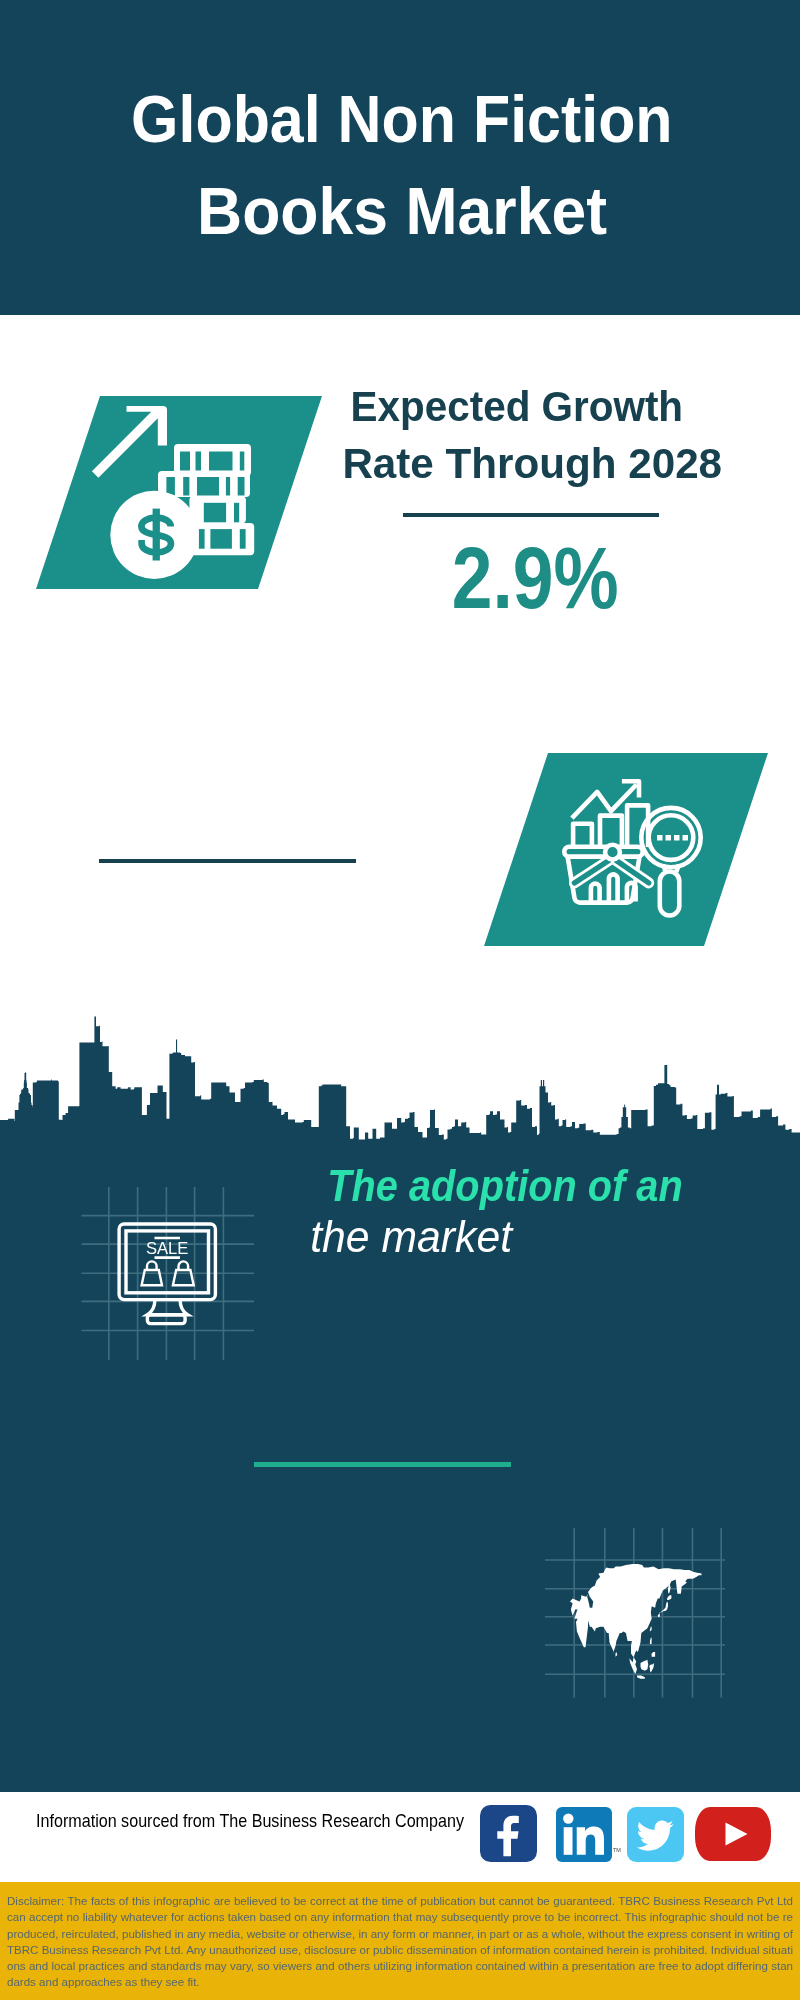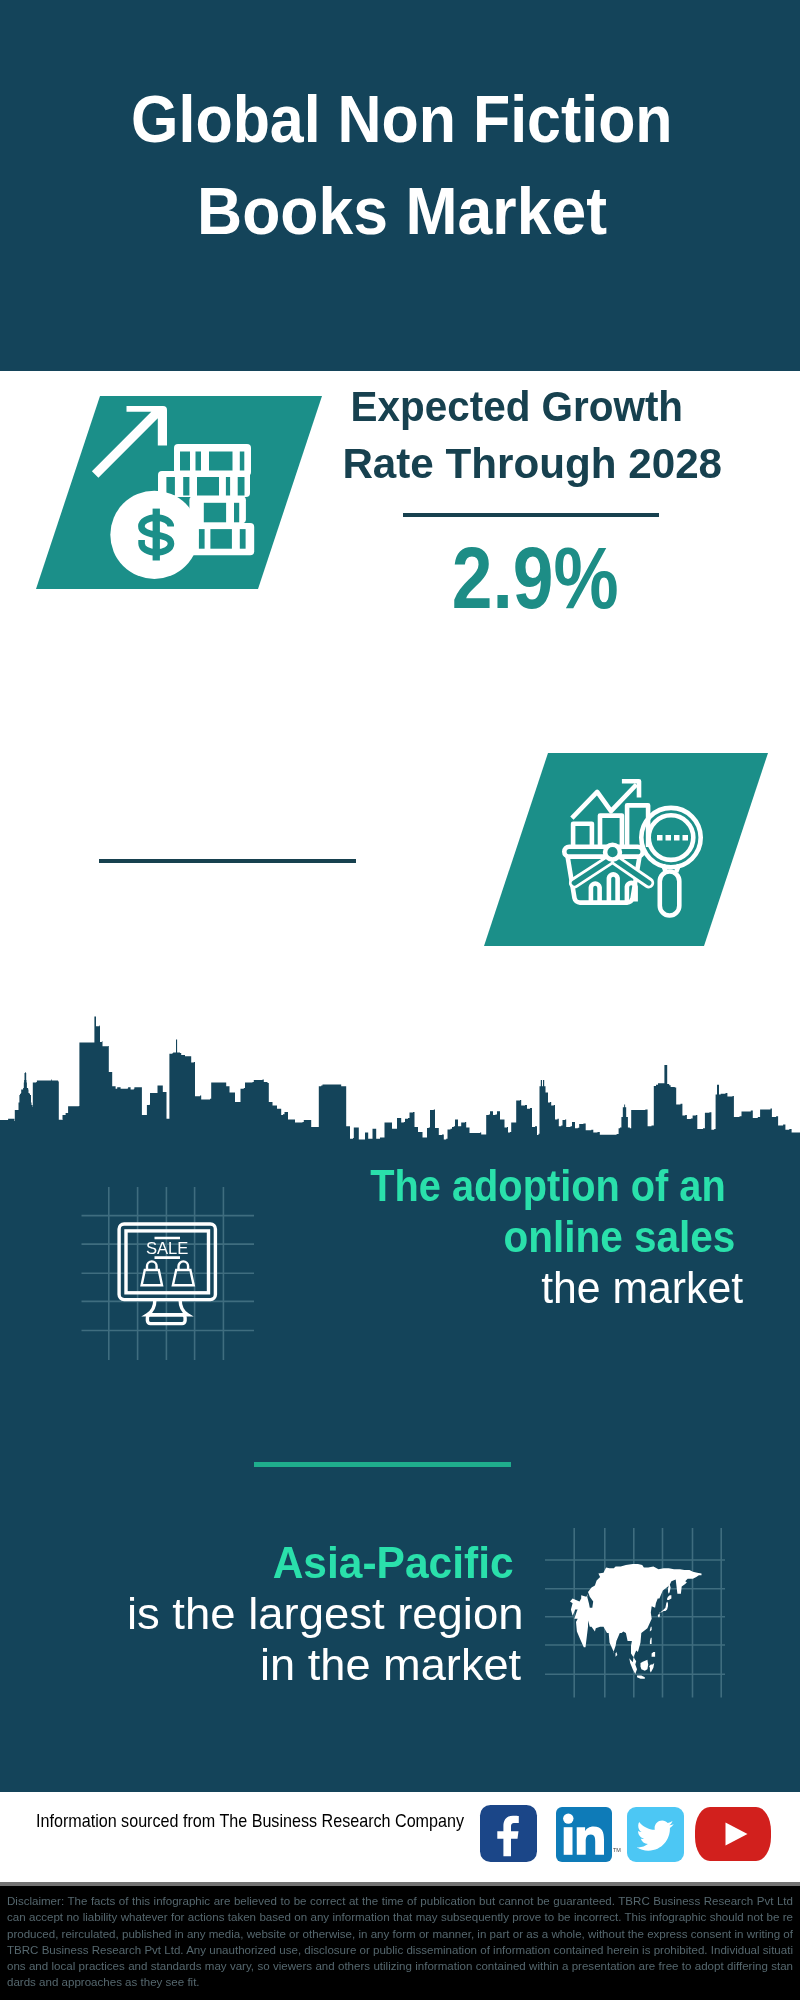--- a/index.html
+++ b/index.html
@@ -3,21 +3,21 @@
 <meta charset="utf-8">
 <title>Infographic</title>
 <style>
   *{margin:0;padding:0;box-sizing:border-box;}
   html,body{width:800px;height:2000px;}
   body{font-family:"Liberation Sans",sans-serif;background:#ffffff;overflow:hidden;
        -webkit-font-smoothing:antialiased;}
   .page{position:relative;width:800px;height:2000px;background:#fff;overflow:hidden;}
 
   
-  .header{position:absolute;left:0;top:0;width:800px;height:371px;background:#14445a;}
+  .header{position:absolute;left:0;top:0;width:800px;height:315px;background:#14445a;}
   .title{position:absolute;left:2px;top:7px;width:800px;height:315px;display:flex;
          flex-direction:column;align-items:center;justify-content:center;
          color:#fff;font-weight:bold;font-size:66.8px;line-height:92px;white-space:nowrap;}
   .title > div > span{display:inline-block;}
   .title .t1{transform:scaleX(0.912);}
   .title .t2{transform:scaleX(0.936);}
 
   
   .stat-head{color:#17414f;font-weight:bold;font-size:42.7px;line-height:57px;text-align:left;white-space:nowrap;}
   .stat-head > div{transform:scaleX(0.947);}
@@ -44,22 +44,22 @@
   .block2-txt{position:absolute;left:55px;top:725px;width:400px;}
   .block2-rule{position:absolute;left:99px;top:859px;width:257px;height:4px;}
   .block2-val{position:absolute;left:62px;top:879px;width:400px;}
 
   
   .dark{position:absolute;left:0;top:1144px;width:800px;height:648px;background:#14445a;}
   .skyline{position:absolute;left:0;top:1005px;width:800px;height:145px;display:block;}
   .icon-sale{position:absolute;left:75px;top:1180px;width:190px;height:190px;}
   .icon-map{position:absolute;left:540px;top:1500px;width:200px;height:200px;}
 
-  .bigtxt{position:absolute;text-align:right;font-size:44.5px;line-height:51.2px;color:#fff;
-          white-space:nowrap;}
+  .bigtxt{position:absolute;text-align:left;font-size:44.5px;line-height:51.2px;color:#fff;
+          white-space:nowrap;font-style:italic;}
   .bigtxt .hl{color:#2ae0ab;font-weight:bold;}
   .bigtxt div{display:block;}
     .bigtxt span{display:inline-block;}
   .bigtxt .s1{transform:scaleX(0.893);}
   .bigtxt .s2{transform:scaleX(0.910);}
   .bigtxt .s3{transform:scaleX(0.930);}
   .bigtxt .s4{transform:scaleX(0.958);}
   .bigtxt .s5{transform:scaleX(0.960);}
   .bigtxt .s6{transform:scaleX(0.955);}
   .bigtxt .s7{transform:scaleX(1.021);}
@@ -78,21 +78,21 @@
   .src .f2{transform:scaleX(0.874);}
   .socials{position:absolute;left:0;top:0;}
   .soc{position:absolute;display:block;overflow:hidden;}
   .soc svg{width:100%;height:100%;display:block;}
   .sc-fb{left:480px;top:1805px;width:57px;height:57px;border-radius:10.5px;background:#1b4688;}
   .sc-li{left:556px;top:1807px;width:56px;height:55px;border-radius:6px;background:#0e7bb8;}
   .sc-tw{left:627px;top:1807px;width:57px;height:55px;border-radius:9px;background:#4cc7f4;}
   .tm{position:absolute;left:613px;top:1847px;font-size:5.5px;color:#444;}
   .sc-yt{left:695px;top:1807px;width:76px;height:54px;border-radius:15px/24px;background:#d2201d;}
 
-  .disc-wrap{position:absolute;left:0;top:1882px;width:800px;height:118px;background:#000000;border-top:4px solid #737373;}
+  .disc-wrap{position:absolute;left:0;top:1882px;width:800px;height:118px;background:#eab308;border-top:4px solid #eab308;}
   .disc-wrap > .disc{position:absolute;}
   .disc{position:absolute;left:7px;top:7px;width:786px;font-size:11.55px;line-height:16.25px;
         color:#55676e;text-align:justify;word-break:break-all;}
 </style>
 </head>
 <body>
 
 <div class="page">
 
   <div class="header">
@@ -214,21 +214,20 @@
       <path d="M147 1270 v-3.8 a4.8 4.8 0 0 1 9.6 0 v3.8" stroke-width="2.4"></path>
       <path d="M144.8 1270 h14 l3.2 15.2 h-20.4 z" stroke-width="2.4"></path>
       <path d="M178.5 1270 v-3.8 a4.8 4.8 0 0 1 9.6 0 v3.8" stroke-width="2.4"></path>
       <path d="M176.2 1270 h14.2 l3.3 15.2 h-20.8 z" stroke-width="2.4"></path>
     </g>
     <text x="167.2" y="1253.8" fill="#ffffff" font-family="Liberation Sans, sans-serif" font-size="16.6" text-anchor="middle">SALE</text>
   </svg>
 
   <div class="bigtxt drv-txt">
     <div class="hl"><span class="s1">The adoption of an</span></div>
-    <div class="hl"><span class="s2">online sales</span></div>
     <div><span class="s5">the market</span></div>
   </div>
   <div class="mid-rule"></div>
   <svg class="icon-map" viewBox="540 1500 200 200">
     <g stroke="#3f6d7f" stroke-width="1.6">
       <path d="M574.2 1528 v169.5 M604.8 1528 v169.5 M633.8 1528 v169.5 M662.5 1528 v169.5 M692.5 1528 v169.5 M721.2 1528 v169.5"></path>
       <path d="M545 1560 h180 M545 1588.8 h180 M545 1616.8 h180 M545 1645 h180 M545 1674.2 h180"></path>
     </g>
     <g transform="translate(0,1564) scale(1,0.886) translate(0,-1564)">
         <path fill="#ffffff" d="M598.4 1574.8 L603.5 1573.8 L606.1 1567.9 L609.5 1568.9 L613.8 1568.9 L615.6 1566.9 L620.7 1566.9 L625.9 1565.0 L632.7 1564.0 L637.9 1564.0 L642.2 1565.0 L643.9 1567.9 L648.2 1567.9 L653.4 1566.9 L658.5 1569.9 L663.7 1568.9 L668.8 1568.9 L674.0 1569.9 L680.0 1569.9 L684.3 1570.8 L689.5 1570.8 L692.9 1572.8 L697.2 1573.8 L701.5 1574.8 L701.5 1576.7 L698.9 1576.7 L696.3 1578.7 L692.9 1580.6 L687.7 1580.6 L685.2 1583.6 L686.9 1584.5 L685.2 1586.5 L681.7 1589.4 L680.9 1597.5 L677.4 1597.5 L675.7 1581.6 L671.4 1583.6 L669.7 1587.5 L668.0 1589.4 L662.8 1594.0 L659.4 1602.8 L657.7 1602.8 L655.9 1608.2 L655.1 1613.5 L651.7 1611.7 L650.8 1618.8 L651.7 1625.9 L647.4 1636.6 L641.3 1641.9 L640.5 1652.6 L638.8 1659.7 L637.9 1663.3 L636.2 1661.5 L633.6 1668.6 L632.7 1675.7 L635.3 1677.5 L636.2 1673.9 L631.0 1665.1 L631.0 1656.2 L631.9 1650.8 L627.6 1650.8 L625.9 1641.9 L623.3 1640.2 L621.6 1641.9 L619.8 1641.9 L616.4 1650.8 L615.6 1656.2 L613.0 1665.1 L613.8 1663.3 L609.5 1652.6 L608.7 1641.9 L607.0 1641.9 L603.5 1634.8 L600.1 1634.8 L595.8 1636.6 L594.9 1640.2 L591.5 1634.8 L589.8 1634.8 L588.0 1627.7 L588.0 1634.8 L585.5 1657.9 L583.8 1657.9 L580.3 1649.1 L576.9 1640.2 L576.0 1629.5 L577.7 1625.9 L574.3 1625.9 L576.9 1617.1 L577.7 1615.3 L575.2 1615.3 L572.6 1622.4 L570.9 1615.3 L572.6 1608.2 L570.0 1606.4 L572.6 1602.8 L576.0 1604.6 L579.5 1606.4 L581.2 1602.8 L581.2 1599.3 L586.3 1601.1 L588.0 1597.5 L587.2 1601.1 L588.9 1608.2 L589.8 1613.5 L592.3 1613.5 L593.2 1606.4 L589.8 1601.1 L588.0 1595.7 L591.5 1590.4 L594.9 1588.4 L596.6 1582.6 L600.1 1578.7 Z"></path>
@@ -241,25 +240,20 @@
       <path d="M651.6 1668.6 L655.1 1668.6 L655.1 1663.3 L653.4 1663.3 L651.6 1665.1 Z"></path>
       <path d="M640.5 1675.7 L643.9 1673.9 L647.4 1672.2 L648.2 1677.5 L647.4 1682.8 L644.8 1684.6 L641.3 1682.8 L640.5 1679.3 Z"></path>
       <path d="M629.3 1670.4 L631.9 1673.9 L635.3 1677.5 L637.0 1682.8 L635.3 1688.2 L632.7 1682.8 L630.2 1675.7 Z"></path>
       <path d="M637.0 1689.9 L641.3 1689.9 L644.8 1691.7 L644.8 1693.5 L640.5 1693.5 L637.0 1691.7 Z"></path>
       <path d="M649.1 1679.3 L650.8 1677.5 L652.5 1677.5 L654.2 1675.7 L653.4 1681.1 L650.8 1686.4 L649.9 1684.6 L649.9 1681.1 Z"></path>
       <path d="M649.9 1640.2 L651.6 1638.4 L651.6 1634.8 L650.8 1634.8 L649.9 1638.4 Z"></path>
       <path d="M615.5 1668.6 L617.3 1666.8 L616.4 1663.3 L615.5 1665.1 Z"></path>
     </g>
       </g>
   </svg>
-  <div class="bigtxt reg-txt">
-    <div class="hl"><span class="s6">Asia-Pacific</span></div>
-    <div><span class="s7">is the largest region</span></div>
-    <div><span class="s8">in the market</span></div>
-  </div>
 
   <div class="footer">
     <div class="src">
       <div><span class="f1">Information sourced from The Business Research Company</span></div>
     </div>
     <div class="socials">
       <a class="soc sc-fb">
         <svg viewBox="0 0 57 57">
             <path d="M23.4 51.2V33.8h-6.1v-7.6h6.1v-5.3c0-6.6 3.9-10.2 9.6-10.2 2.7 0 5.1.2 5.8.3v7h-4c-3.1 0-3.8 1.5-3.8 3.7v4.5h7.5l-1 7.6h-6.5v17.4z" fill="#fff"></path>
           </svg>

